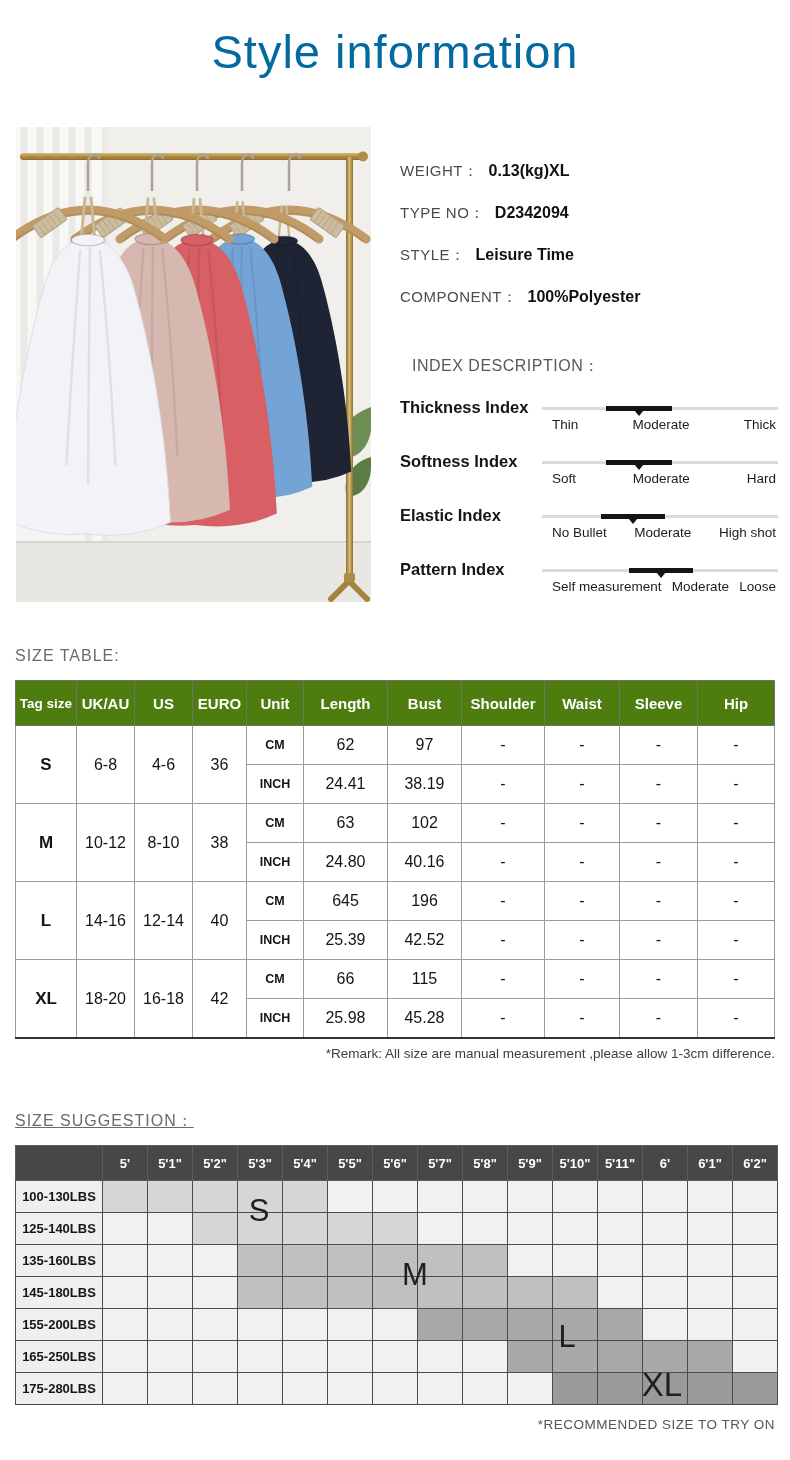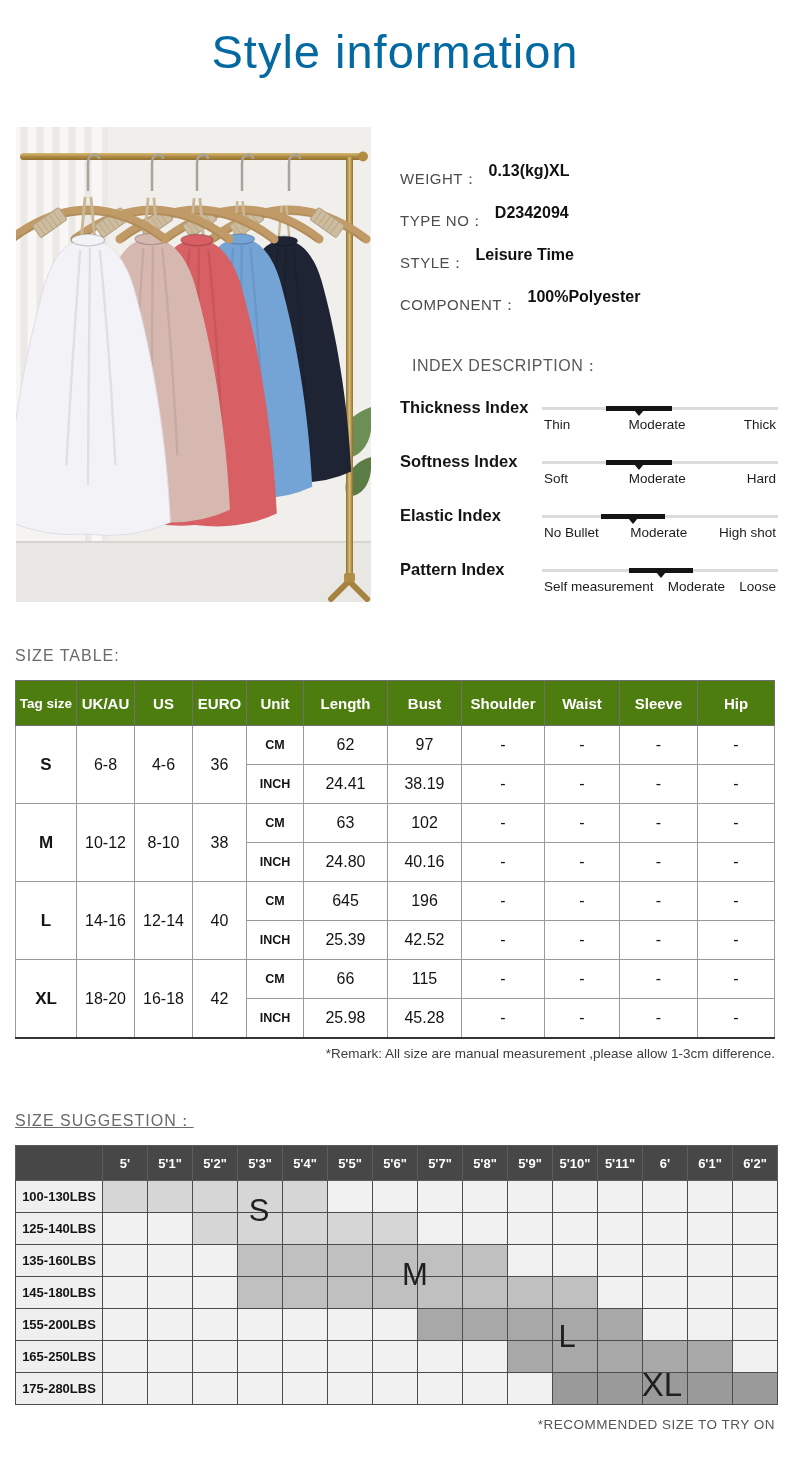--- a/index.html
+++ b/index.html
@@ -7,32 +7,32 @@
   .page{position:relative;width:790px;height:1460px;background:#fff;overflow:hidden;}
 
   .title{position:absolute;top:24px;left:0;width:100%;text-align:center;
          font-size:47px;font-weight:400;letter-spacing:1px;color:#0369a1;}
 
   .photo{position:absolute;left:16px;top:127px;width:355px;height:475px;}
 
   .info{position:absolute;left:400px;top:150px;width:378px;}
   .fields{padding-top:12px;}
   .field{height:42px;display:flex;align-items:flex-start;}
-  .field .lbl{font-size:15px;color:#4c4c4c;letter-spacing:.5px;margin-top:8px;}
+  .field .lbl{font-size:15px;color:#4c4c4c;letter-spacing:.5px;}
   .field .val{font-size:16px;font-weight:700;color:#101010;margin-left:10px;}
 
   .idx-heading{margin:26px 0 20px 12px;font-size:16px;color:#585858;letter-spacing:.5px;}
   .idx-row{display:flex;height:54px;}
   .idx-label{width:142px;font-size:16.5px;font-weight:700;color:#151515;padding-top:1px;line-height:1.1;}
   .idx-slider{flex:1;position:relative;padding-top:10px;}
   .track{height:3px;background:#dbdbdb;position:relative;}
   .seg{position:absolute;top:-1px;height:5px;background:#141414;}
   .seg::after{content:"";position:absolute;left:50%;top:4px;margin-left:-5px;width:0;height:0;
               border-left:5px solid transparent;border-right:5px solid transparent;border-top:6px solid #141414;}
-  .opts{display:flex;justify-content:space-between;margin-top:7px;font-size:13.5px;color:#1c1c1c;padding:0 2px;}
+  .opts{display:flex;justify-content:space-between;margin-top:7px;font-size:13.5px;color:#1c1c1c;padding:0 2px;margin-left:8px;}
   .idx-0 .seg,.idx-1 .seg{left:27%;width:28%;}
   .idx-2 .seg{left:25%;width:27%;}
   .idx-3 .seg{left:37%;width:27%;}
 
   .section-label{position:absolute;left:15px;font-size:16px;color:#6a6a6a;letter-spacing:1px;}
   #size-table-label{top:647px;}
   #size-suggestion-label{top:1111px;text-decoration:underline;}
 
   table.size{position:absolute;left:15px;top:680px;width:760px;border-collapse:collapse;
              table-layout:fixed;text-align:center;border-bottom:2px solid #333;}

